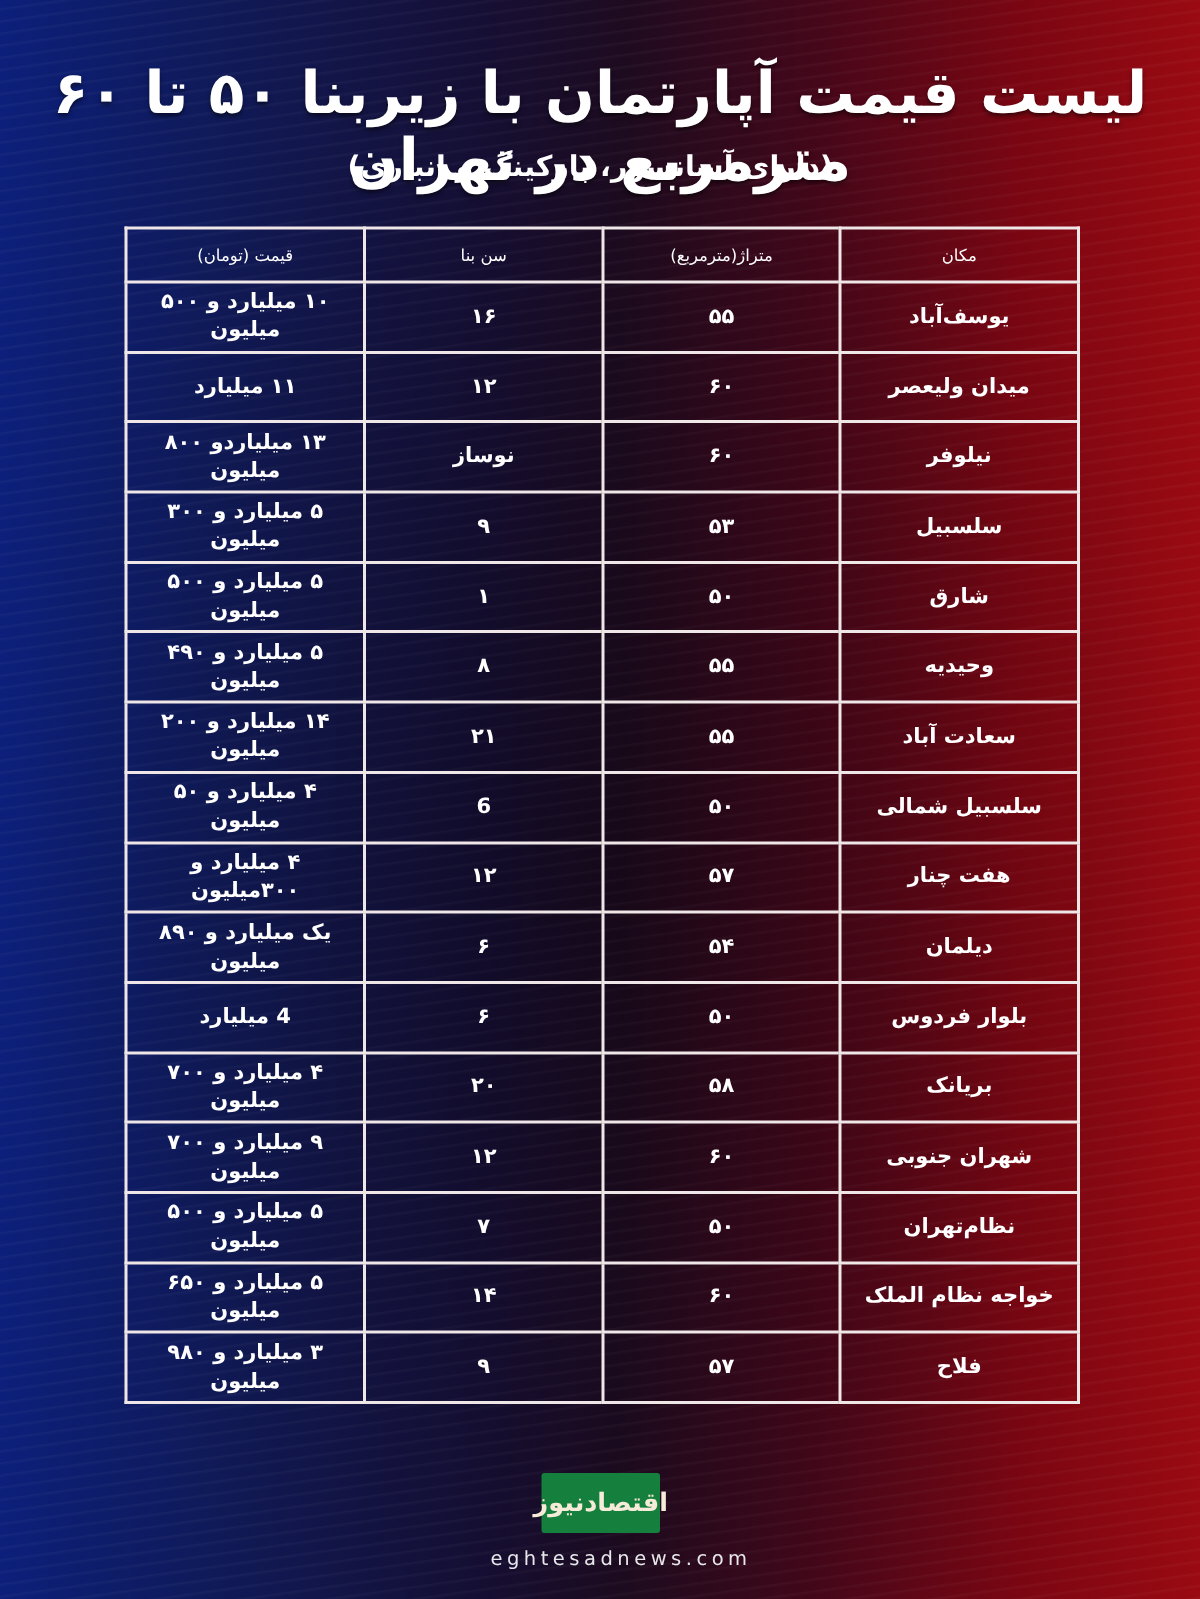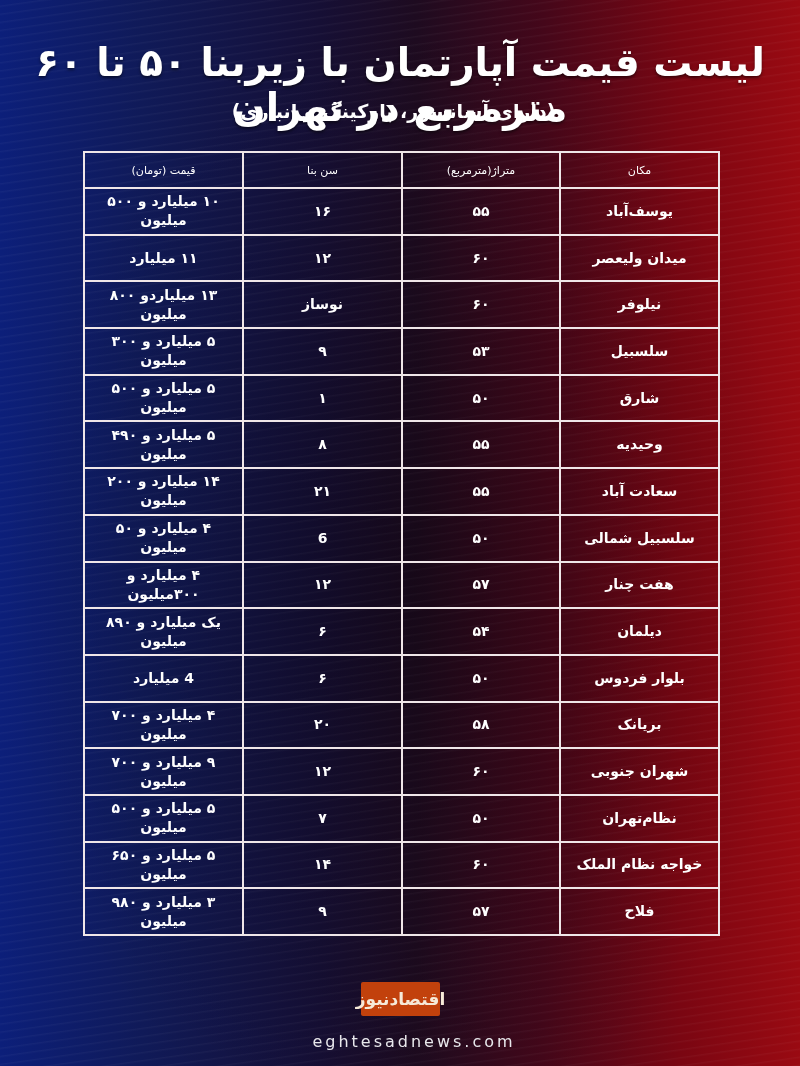--- a/index.html
+++ b/index.html
@@ -39,28 +39,28 @@
       font-size: 14px; font-weight: bold; line-height: 19px;
       padding: 0 6px;
     }
     table.prices th { height: 34px; font-weight: normal; font-size: 11px; }
     table.prices td { height: 44.7px; }
     col.c-loc { width: 159px; }
     col.c-area { width: 158px; }
     col.c-age { width: 159px; }
     col.c-price { width: 159px; }
     .logo {
-      position: absolute; left: 361px; top: 982px; width: 79px; height: 34px;
-      background: #c2410c; border-radius: 2px;
+      position: absolute; left: 361px; top: 982px; width: 79px; height: 40px;
+      background: #15803d; border-radius: 2px;
       display: flex; align-items: center; justify-content: center;
       color: #f6ead8; font-size: 17px; font-weight: bold; direction: rtl;
     }
     .site {
       position: absolute; left: 0; right: 0; top: 1032px;
-      text-align: center; font-size: 16px; letter-spacing: 3px; color: #e8e8ec; padding-left: 28px;
+      text-align: center; font-size: 13px; letter-spacing: 3px; color: #e8e8ec; padding-left: 28px;
     }
   </style>
 </head>
 <body>
 
 <div class="waves"></div>
 <div class="vignette"></div>
 
 <div class="title">لیست قیمت آپارتمان با زیربنا ۵۰ تا ۶۰ مترمربع در تهران</div>
 <div class="subtitle">(دارای آسانسور، پارکینگ و انباری)</div>

